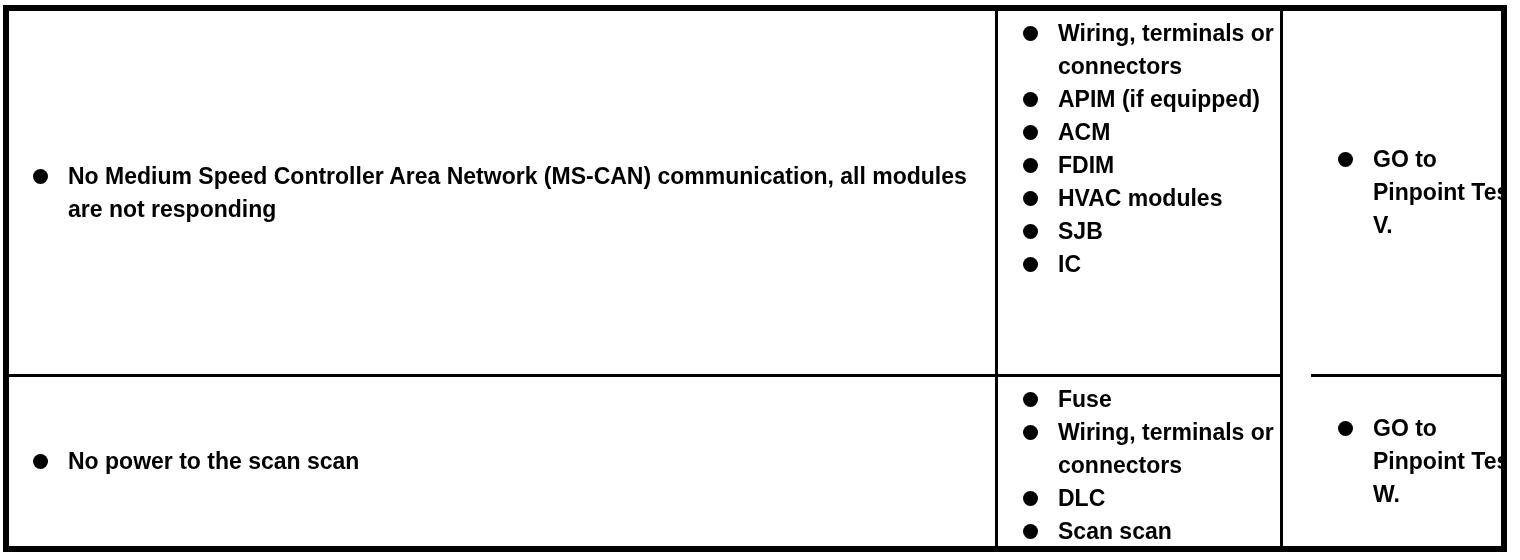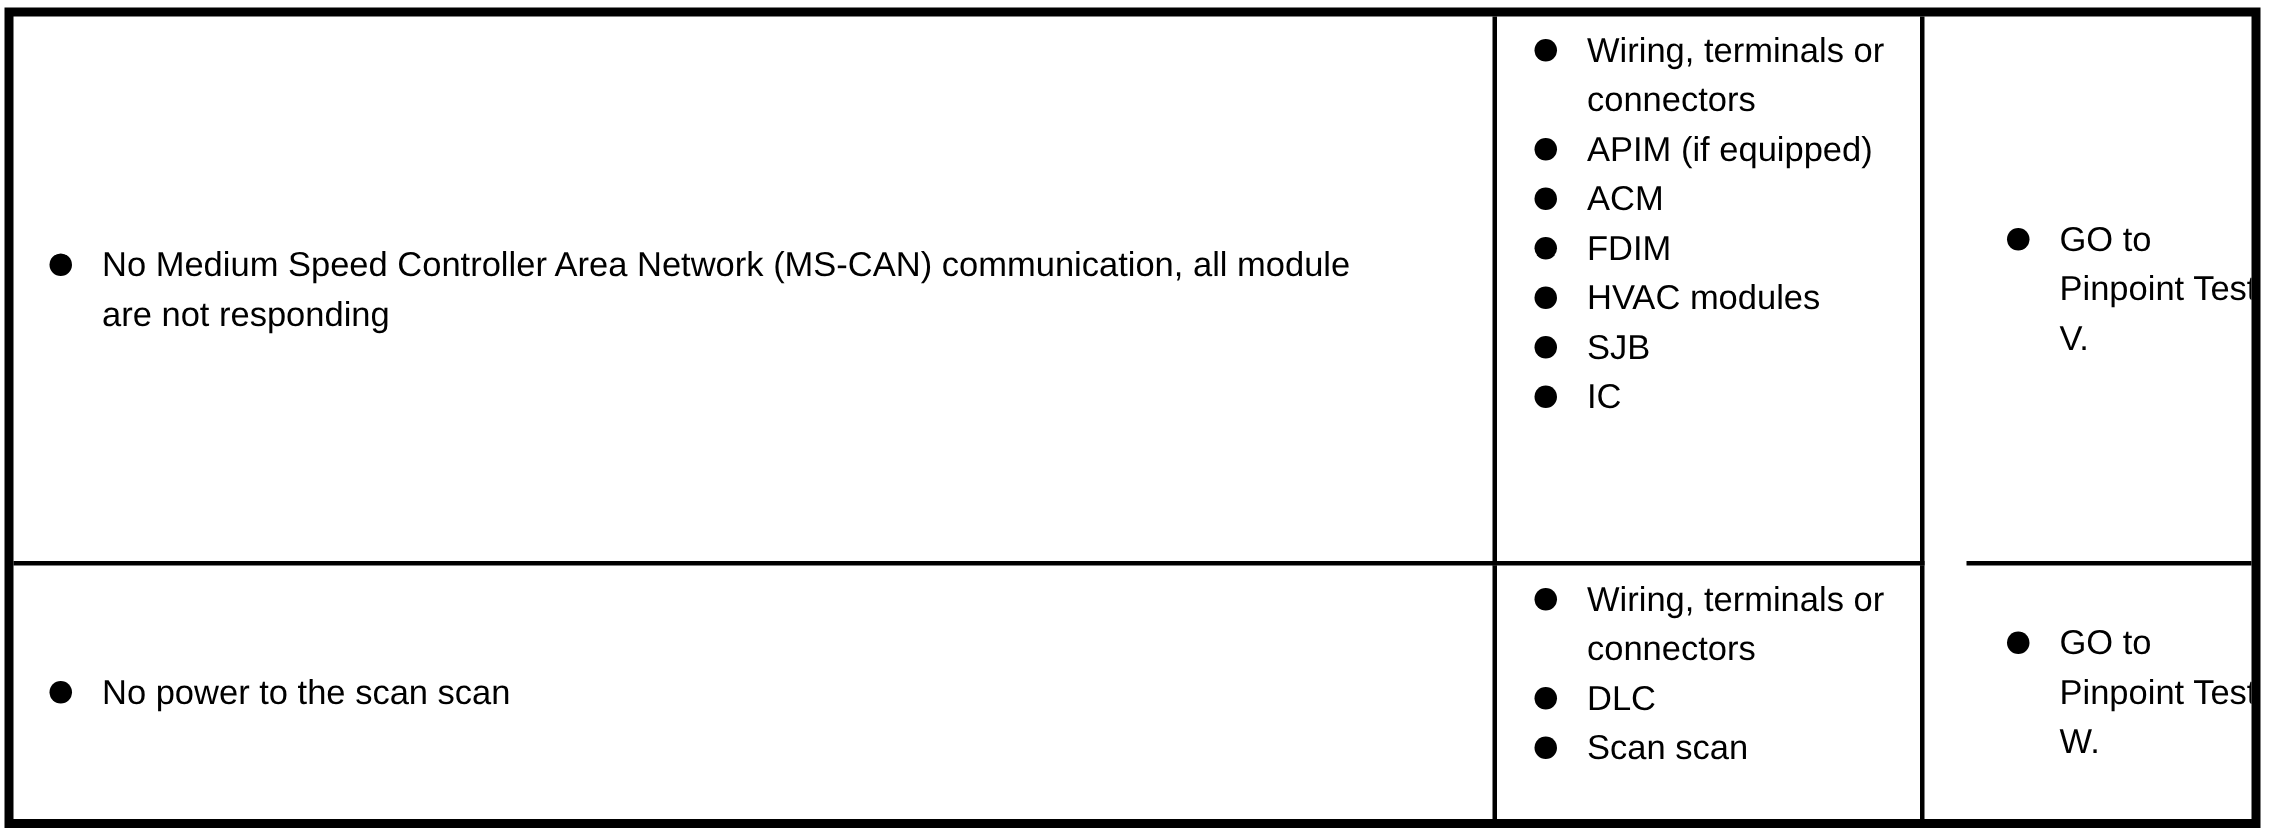--- a/index.html
+++ b/index.html
@@ -22,21 +22,21 @@
     grid-template-columns: 989px 285px 218px;
     grid-template-rows: 366px 169px;
   }
   .cell { box-sizing: border-box; overflow: hidden; }
   .col1, .col2 { border-right: 3px solid #000000; }
   .row1 { border-bottom: 3px solid #000000; }
   .v-center { display: flex; align-items: center; }
   .symptom-cell { padding-left: 24px; padding-right: 6px; }
   .sources-cell { padding: 6px 2px 0 25px; }
   .action-cell  { padding-left: 27px; margin-left: 28px; }
-  ul.bullet-list { list-style: none; }
+  ul.bullet-list { list-style: none; font-weight: bold; }
   ul.bullet-list li {
     position: relative;
     padding-left: 35px;
   }
   ul.bullet-list .bullet {
     position: absolute;
     left: 0; top: 9px;
     width: 15px; height: 15px;
     background: #000000;
     border-radius: 50%;
@@ -46,21 +46,21 @@
     display: inline-block;
   }
 </style>
 </head>
 <body>
 
 <div class="doc-table">
 
   <div class="cell col1 row1 v-center symptom-cell">
     <ul class="bullet-list">
-        <li><span class="bullet"></span><span class="item-text">No Medium Speed Controller Area Network (MS-CAN) communication, all module
+        <li><span class="bullet"></span><span class="item-text">No Medium Speed Controller Area Network (MS-CAN) communication, all modules
 are not responding</span></li>
       </ul>
   </div>
   <div class="cell col2 row1 sources-cell">
     <ul class="bullet-list">
         <li><span class="bullet"></span><span class="item-text">Wiring, terminals or
 connectors</span></li>
         <li><span class="bullet"></span><span class="item-text">APIM (if equipped)</span></li>
         <li><span class="bullet"></span><span class="item-text">ACM</span></li>
         <li><span class="bullet"></span><span class="item-text">FDIM</span></li>
@@ -77,20 +77,21 @@
       </ul>
   </div>
 
   <div class="cell col1 v-center symptom-cell">
     <ul class="bullet-list">
         <li><span class="bullet"></span><span class="item-text">No power to the scan scan</span></li>
       </ul>
   </div>
   <div class="cell col2 sources-cell">
     <ul class="bullet-list">
+        <li><span class="bullet"></span><span class="item-text">Fuse</span></li>
         <li><span class="bullet"></span><span class="item-text">Wiring, terminals or
 connectors</span></li>
         <li><span class="bullet"></span><span class="item-text">DLC</span></li>
         <li><span class="bullet"></span><span class="item-text">Scan scan</span></li>
       </ul>
   </div>
   <div class="cell v-center action-cell">
     <ul class="bullet-list">
         <li><span class="bullet"></span><span class="item-text">GO to
 Pinpoint Test

